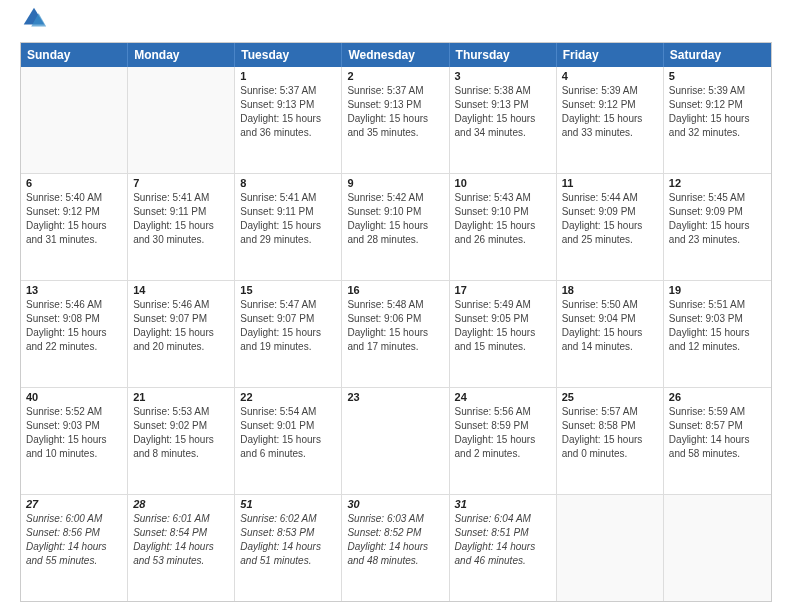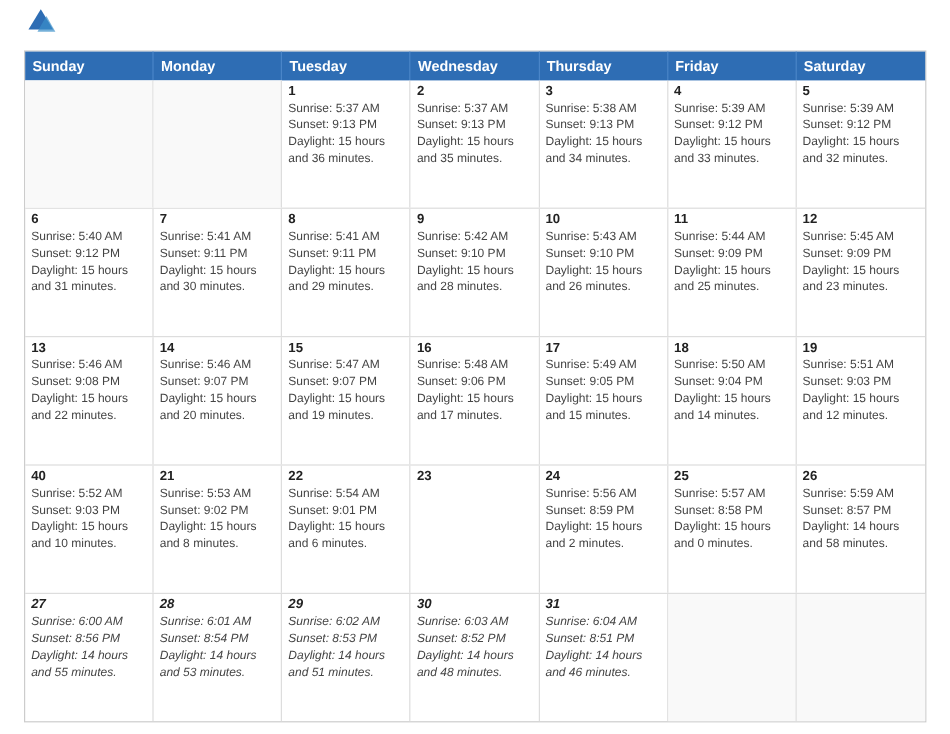--- a/index.html
+++ b/index.html
@@ -264,21 +264,21 @@
         <div class="cal-week">
           <div class="cal-cell">
             <div class="day-num">27</div>
             <div class="day-info">Sunrise: 6:00 AM<br>Sunset: 8:56 PM<br>Daylight: 14 hours and 55 minutes.</div>
           </div>
           <div class="cal-cell">
             <div class="day-num">28</div>
             <div class="day-info">Sunrise: 6:01 AM<br>Sunset: 8:54 PM<br>Daylight: 14 hours and 53 minutes.</div>
           </div>
           <div class="cal-cell">
-            <div class="day-num">29</div>
+            <div class="day-num">51</div>
             <div class="day-info">Sunrise: 6:02 AM<br>Sunset: 8:53 PM<br>Daylight: 14 hours and 51 minutes.</div>
           </div>
           <div class="cal-cell">
             <div class="day-num">30</div>
             <div class="day-info">Sunrise: 6:03 AM<br>Sunset: 8:52 PM<br>Daylight: 14 hours and 48 minutes.</div>
           </div>
           <div class="cal-cell">
             <div class="day-num">31</div>
             <div class="day-info">Sunrise: 6:04 AM<br>Sunset: 8:51 PM<br>Daylight: 14 hours and 46 minutes.</div>
           </div>

